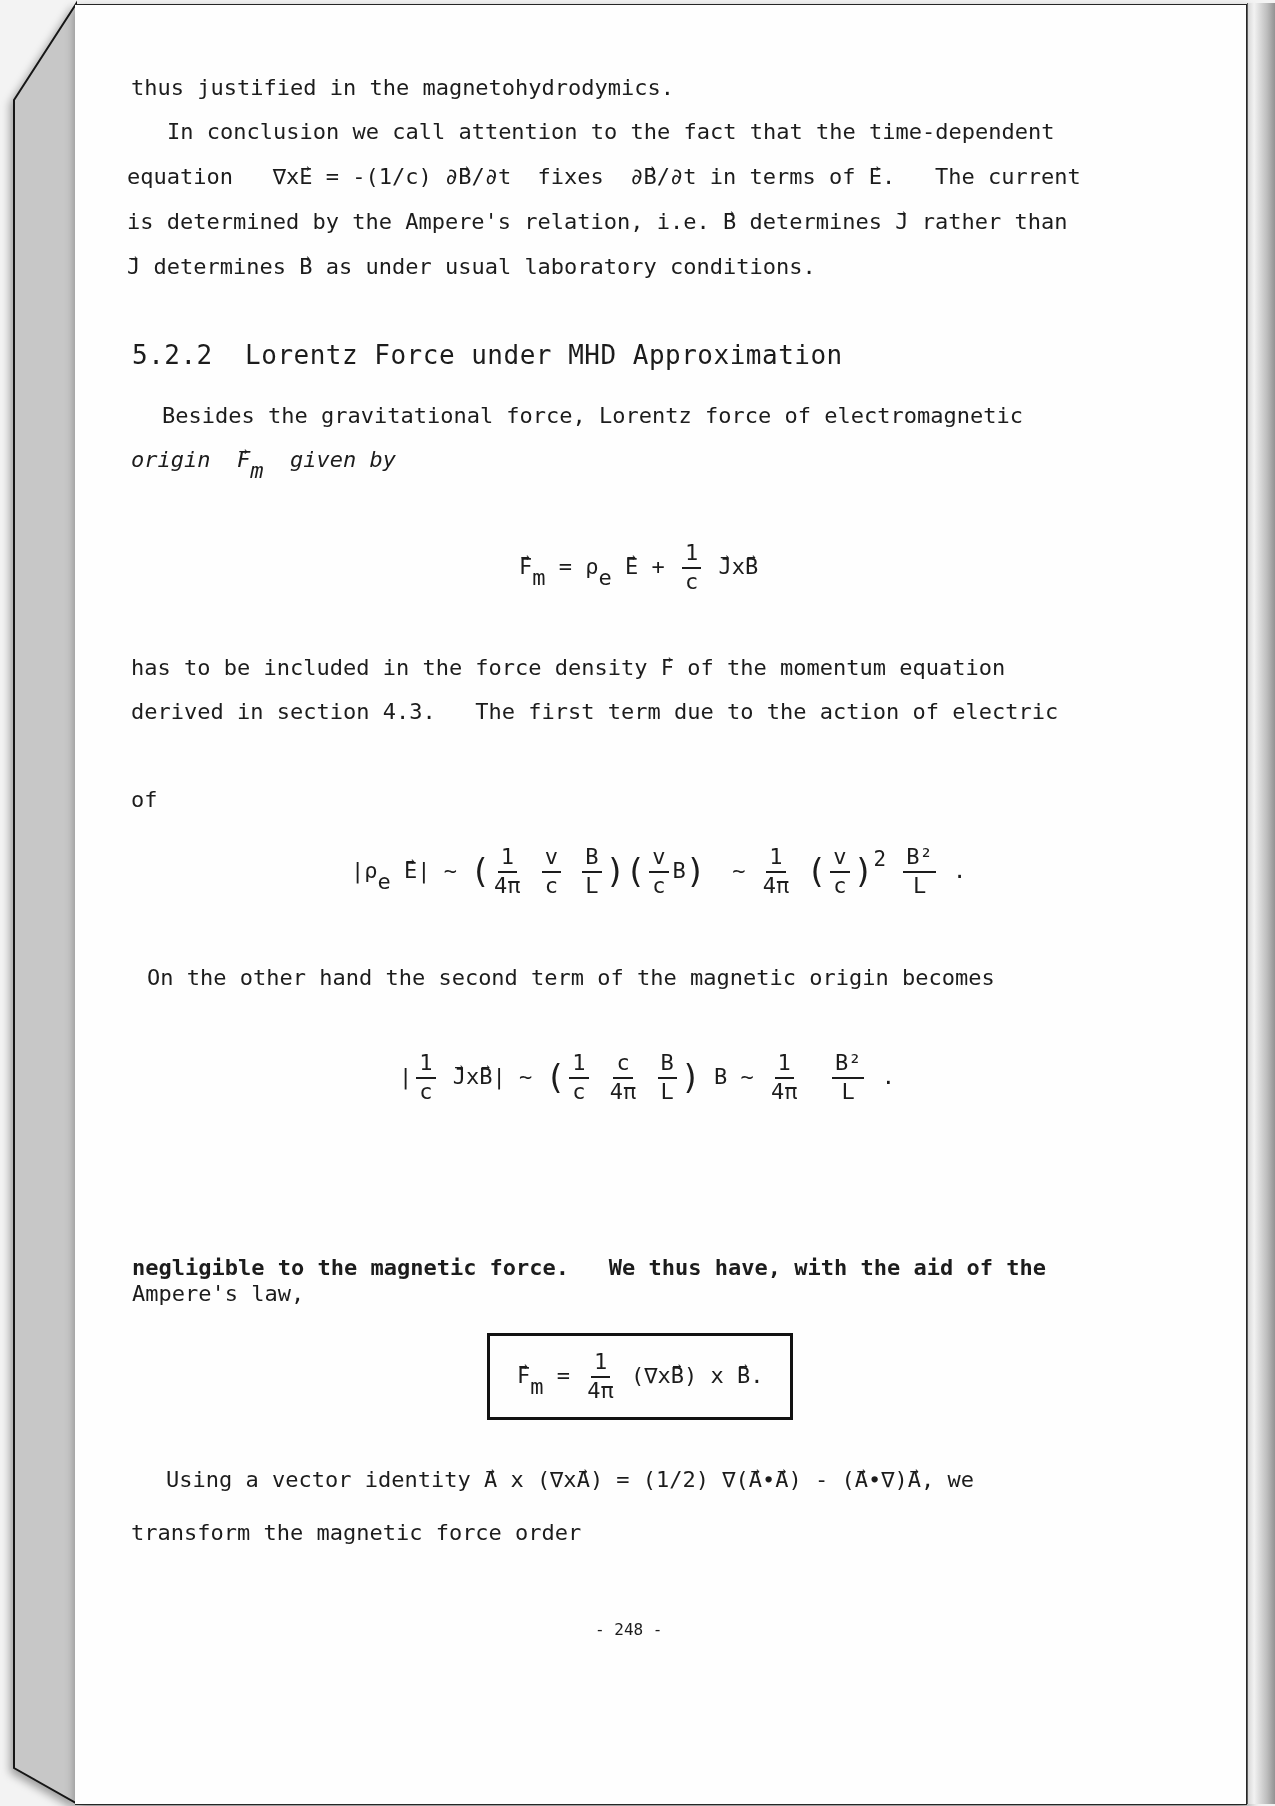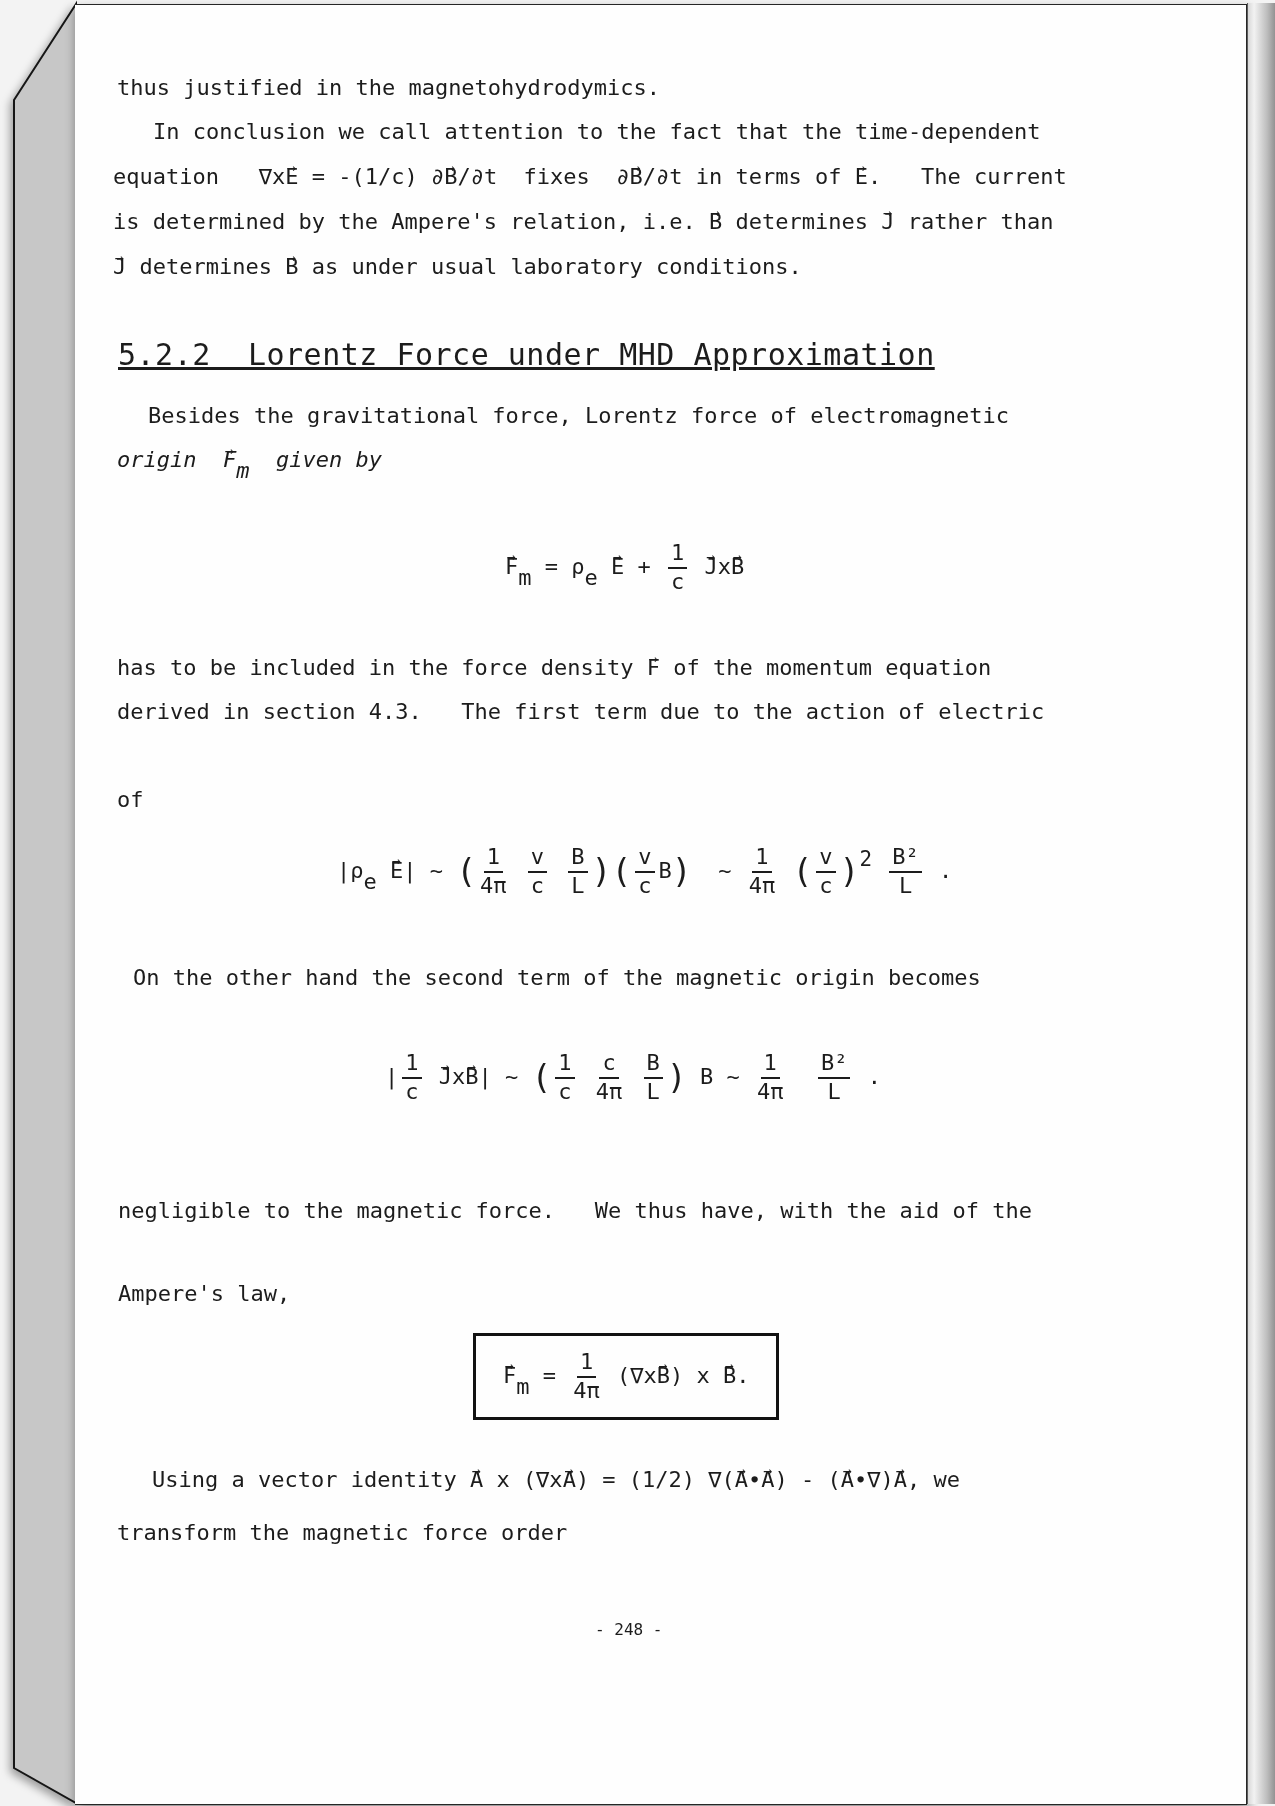--- a/index.html
+++ b/index.html
@@ -5,23 +5,23 @@
   html,body{margin:0;padding:0;background:#f3f3f3;}
   .stage{position:relative;width:1275px;height:1806px;background:#f3f3f3;overflow:hidden;
          font-family:"DejaVu Sans Mono", monospace;}
   .flap{position:absolute;left:0;top:0;width:90px;height:1806px;}
   .page{position:absolute;left:75px;top:4px;width:1171px;height:1799px;background:#fefefe;
         border:1px solid #262626;border-left:none;
         box-shadow:0 6px 10px rgba(0,0,0,0.30), 5px 4px 9px rgba(0,0,0,0.16);}
   .stack-edge{position:absolute;left:1247px;top:3px;width:28px;height:1801px;
         border-left:1px solid #5c5c5c;
         background:linear-gradient(90deg,#d8d8d8 0%,#f2f2f2 22%,#bdbdbd 68%,#8d8d8d 100%);}
-  .content{position:absolute;inset:0;color:#1c1c1c;}
+  .content{position:absolute;inset:0;color:#1c1c1c;margin-left:14px;}
   .line{position:absolute;white-space:pre;font-size:22px;line-height:30px;color:#1c1c1c;}
-  .line.heading{font-size:30px;line-height:34px;letter-spacing:0.5px;text-decoration:underline;}
+  .line.heading{font-size:26px;line-height:34px;letter-spacing:0.5px;}
   .line.eq{font-size:22px;}
   .line.boxed{border:3px solid #121212;padding:14px 27px;background:#fefefe;}
   sub{font-size:1em;line-height:1;vertical-align:-0.5em;}
   sup{font-size:0.95em;line-height:1;vertical-align:0.55em;}
   .v{position:relative;display:inline-block;}
   .v .arr{position:absolute;left:50%;transform:translateX(-50%);top:-0.62em;font-size:0.68em;}
   .frac{display:inline-flex;flex-direction:column;align-items:center;vertical-align:middle;
         margin:0 4px;line-height:1.12;text-align:center;}
   .fn{border-bottom:2px solid #1c1c1c;padding:0 3px 1px;}
   .fd{padding-top:1px;}
@@ -45,21 +45,21 @@
         <div class="line heading" style="left: 43px; top: 333px;">5.2.2  Lorentz Force under MHD Approximation</div>
         <div class="line body" style="left: 73px; top: 396px;">Besides the gravitational force, Lorentz force of electromagnetic</div>
         <div class="line body" style="left: 42px; top: 440px; font-style: italic;">origin  <span class="v">F<span class="arr">→</span></span><sub>m</sub>  given by</div>
         <div class="line eq" style="left: 430px; top: 536px;"><span class="v">F<span class="arr">→</span></span><sub>m</sub> = ρ<sub>e</sub> <span class="v">E<span class="arr">→</span></span> + <span class="frac"><span class="fn">1</span><span class="fd">c</span></span> <span class="v">J<span class="arr">→</span></span>x<span class="v">B<span class="arr">→</span></span></div>
         <div class="line body" style="left: 42px; top: 648px;">has to be included in the force density <span class="v">F<span class="arr">→</span></span> of the momentum equation</div>
         <div class="line body" style="left: 42px; top: 692px;">derived in section 4.3.   The first term due to the action of electric</div>
         <div class="line body" style="left: 42px; top: 780px;">of</div>
         <div class="line eq" style="left: 262px; top: 840px;">|ρ<sub>e</sub> <span class="v">E<span class="arr">→</span></span>| ~ <span class="bp">(</span><span class="frac"><span class="fn">1</span><span class="fd">4π</span></span> <span class="frac"><span class="fn">v</span><span class="fd">c</span></span> <span class="frac"><span class="fn">B</span><span class="fd">L</span></span><span class="bp">)(</span><span class="frac"><span class="fn">v</span><span class="fd">c</span></span>B<span class="bp">)</span>  ~ <span class="frac"><span class="fn">1</span><span class="fd">4π</span></span> <span class="bp">(</span><span class="frac"><span class="fn">v</span><span class="fd">c</span></span><span class="bp">)</span><sup>2</sup> <span class="frac"><span class="fn">B²</span><span class="fd">L</span></span> .</div>
         <div class="line body" style="left: 58px; top: 958px;">On the other hand the second term of the magnetic origin becomes</div>
         <div class="line eq" style="left: 310px; top: 1046px;">|<span class="frac"><span class="fn">1</span><span class="fd">c</span></span> <span class="v">J<span class="arr">→</span></span>x<span class="v">B<span class="arr">→</span></span>| ~ <span class="bp">(</span><span class="frac"><span class="fn">1</span><span class="fd">c</span></span> <span class="frac"><span class="fn">c</span><span class="fd">4π</span></span> <span class="frac"><span class="fn">B</span><span class="fd">L</span></span><span class="bp">)</span> B ~ <span class="frac"><span class="fn">1</span><span class="fd">4π</span></span>  <span class="frac"><span class="fn">B²</span><span class="fd">L</span></span> .</div>
-        <div class="line body" style="left: 43px; top: 1191px;">negligible to the magnetic force.   We thus have, with the aid of the</div>
+        <div class="line body" style="left: 43px; top: 1248px; font-weight: bold;">negligible to the magnetic force.   We thus have, with the aid of the</div>
         <div class="line body" style="left: 43px; top: 1274px;">Ampere's law,</div>
         <div class="line eq boxed" style="left: 398px; top: 1328px;"><span class="v">F<span class="arr">→</span></span><sub>m</sub> = <span class="frac"><span class="fn">1</span><span class="fd">4π</span></span> (∇x<span class="v">B<span class="arr">→</span></span>) x <span class="v">B<span class="arr">→</span></span>.</div>
         <div class="line body" style="left: 77px; top: 1460px;">Using a vector identity <span class="v">A<span class="arr">→</span></span> x (∇x<span class="v">A<span class="arr">→</span></span>) = (1/2) ∇(<span class="v">A<span class="arr">→</span></span>∙<span class="v">A<span class="arr">→</span></span>) - (<span class="v">A<span class="arr">→</span></span>∙∇)<span class="v">A<span class="arr">→</span></span>, we</div>
         <div class="line body" style="left: 42px; top: 1513px;">transform the magnetic force order</div>
       </div>
     <div class="pageno">- 248 -</div>
   </div>
   <div class="stack-edge"></div>
 </div>
 

